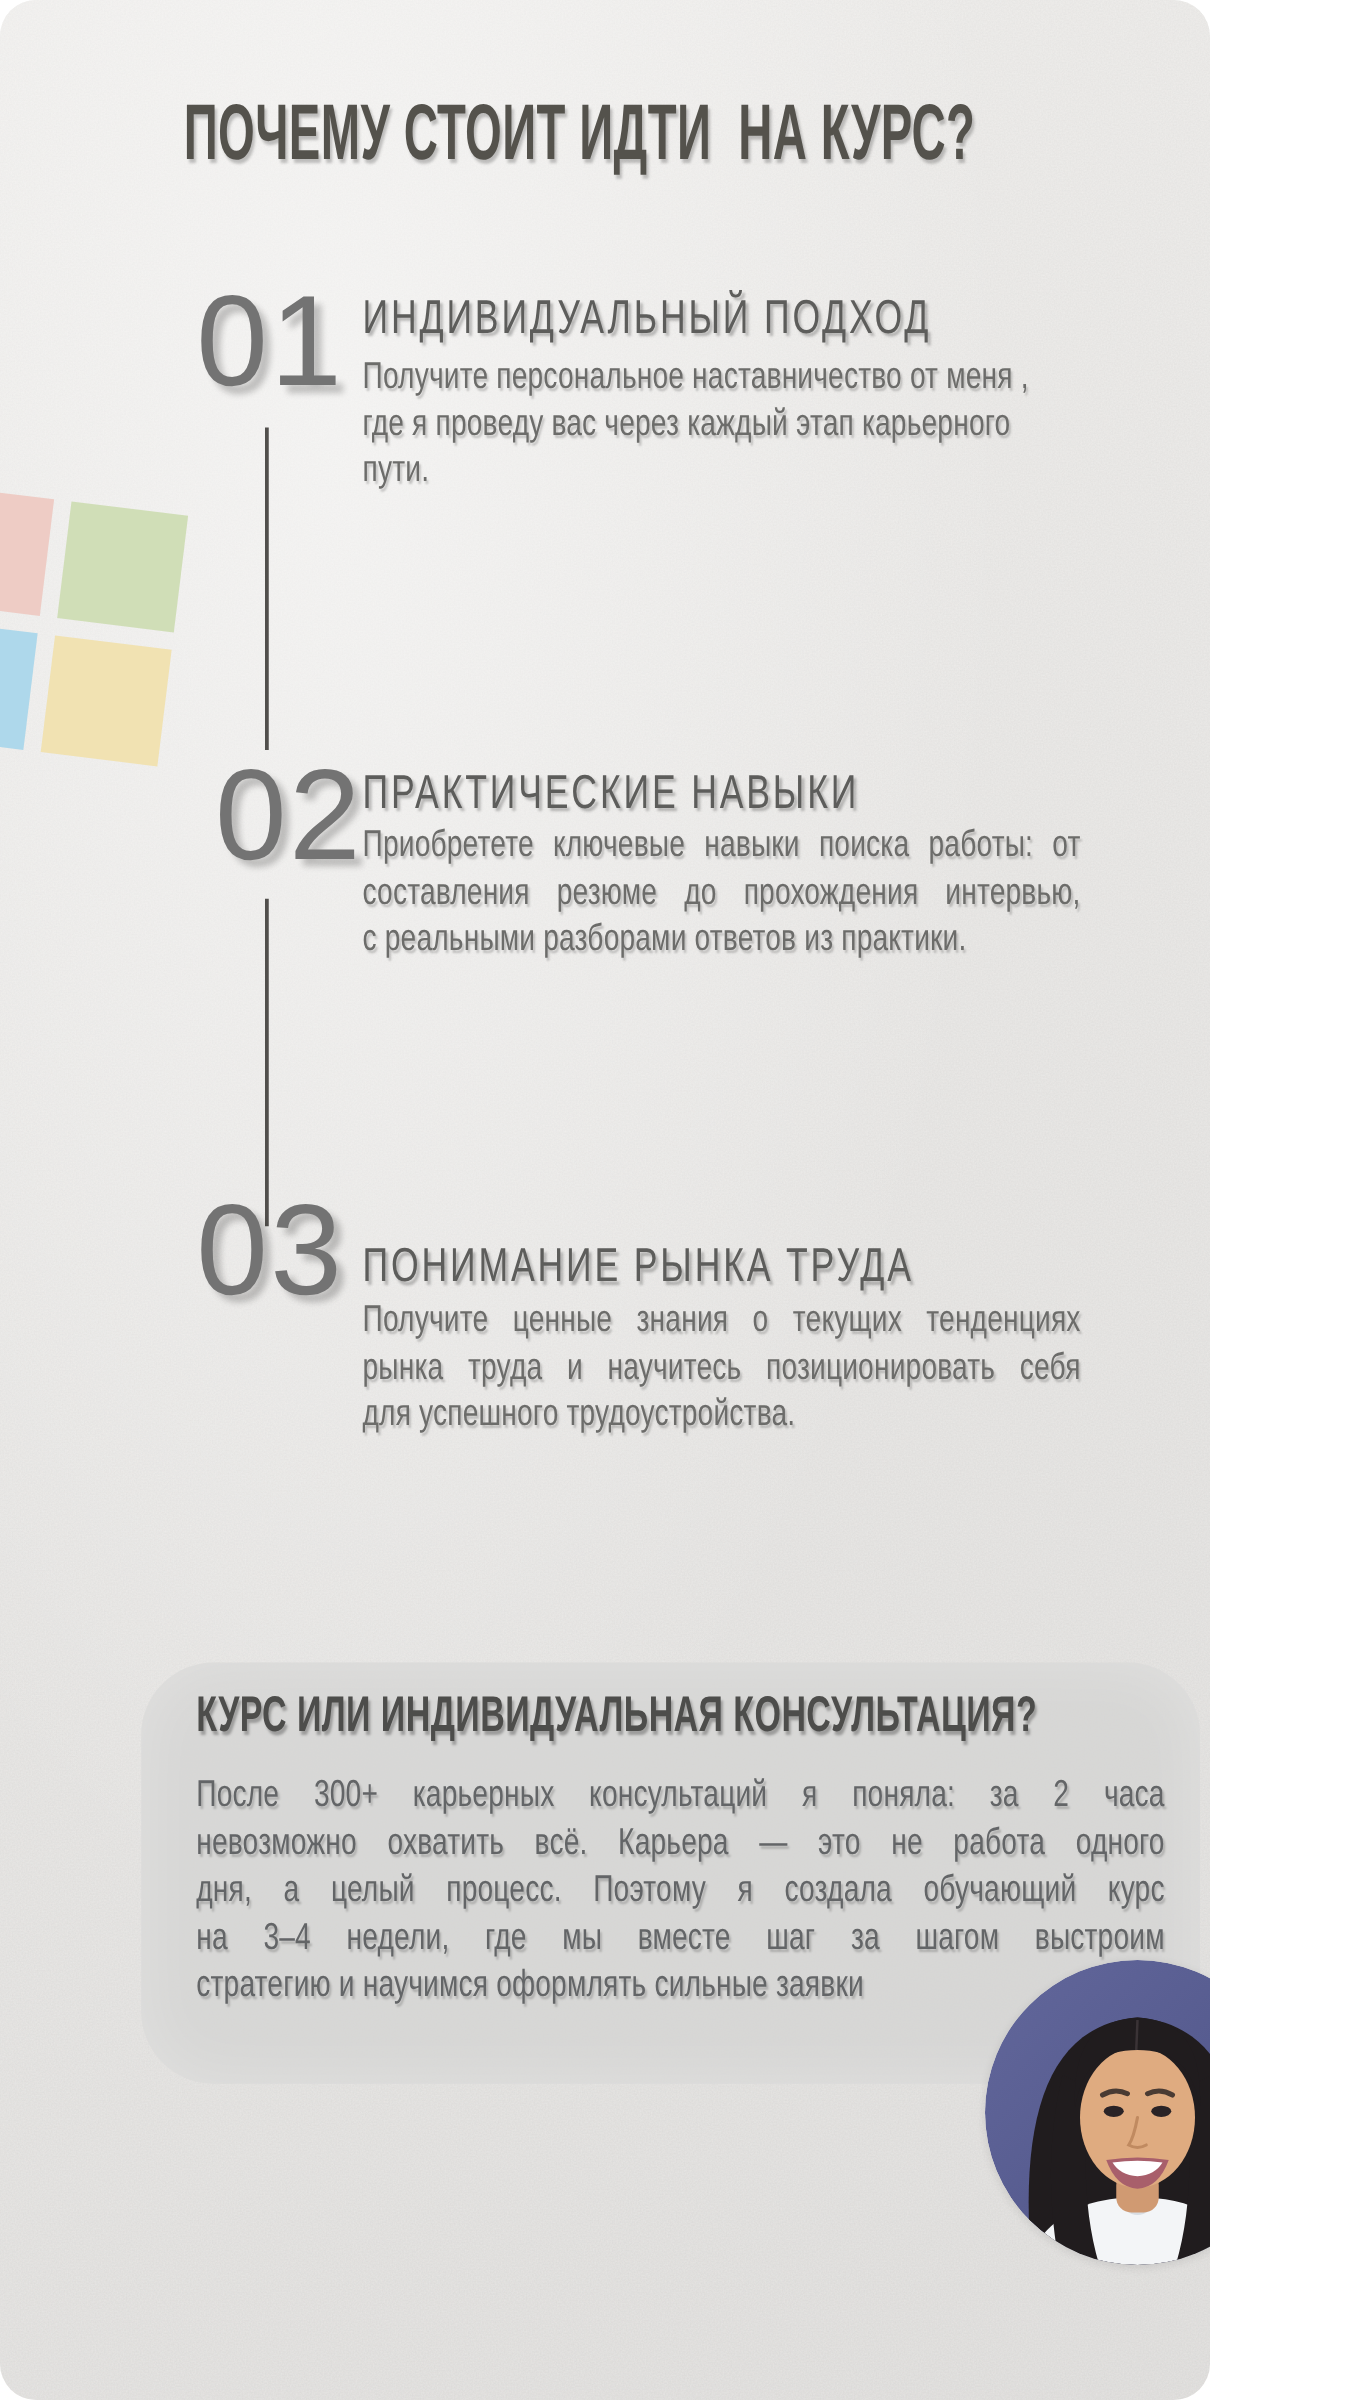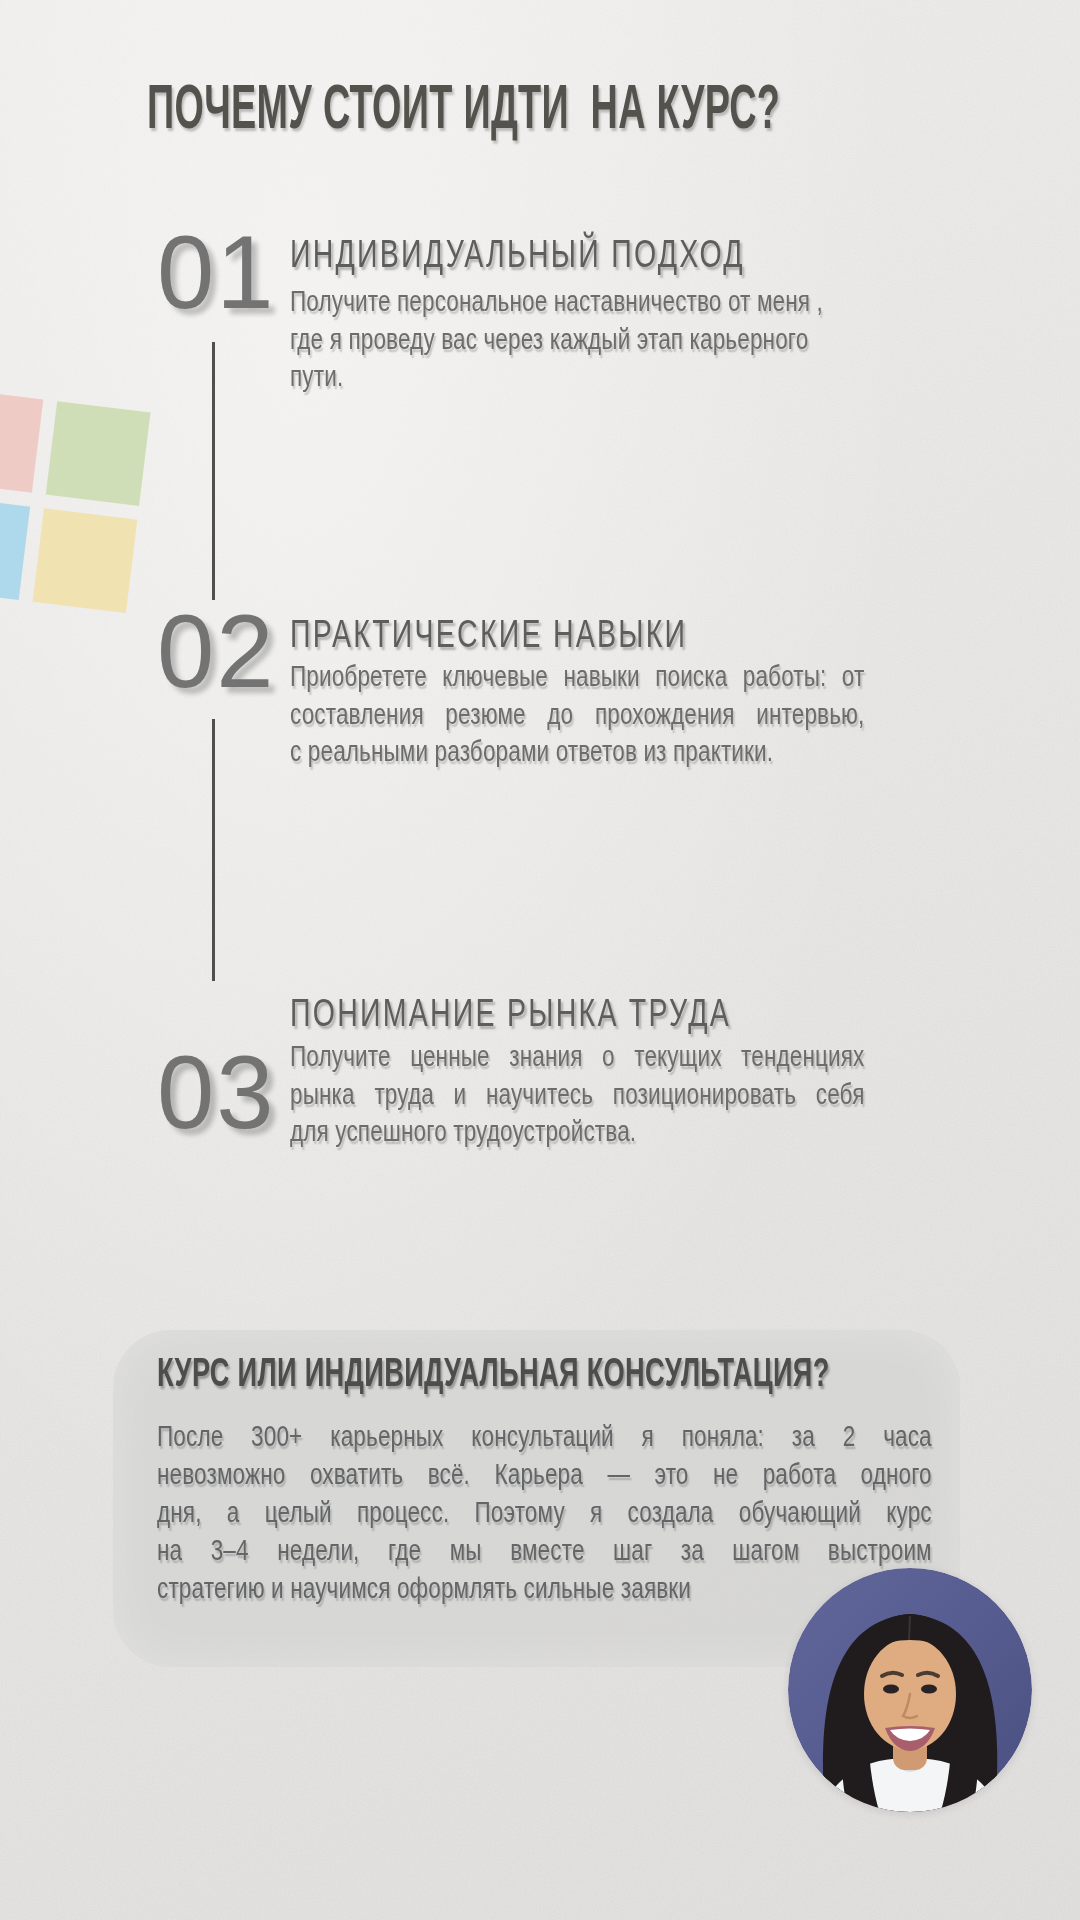--- a/index.html
+++ b/index.html
@@ -1,20 +1,20 @@
 <!DOCTYPE html>
 <html><head>
 <meta charset="utf-8">
 <style>
   html,body { margin:0; padding:0; }
   body { font-family:"Liberation Sans", sans-serif; }
 
   .poster {
-    position:relative; width:1080px; height:1920px;
-    background:#eceae7; overflow:hidden;
+    position:relative; width:968px; height:1920px;
+    background:#eceae7; overflow:hidden;border-radius:29px;
   }
   .texture { position:absolute; left:0; top:0; z-index:0; }
   .vignette {
     position:absolute; inset:0; z-index:1; pointer-events:none;
     background:
       radial-gradient(ellipse at 28% 18%, rgba(255,255,255,0.45), rgba(255,255,255,0) 55%),
       linear-gradient(155deg, rgba(255,255,255,0.28), rgba(186,188,192,0.16));
   }
   .content { position:absolute; inset:0; z-index:2; }
 
@@ -25,21 +25,21 @@
     transform:scaleX(0.60); transform-origin:0 0;
     text-shadow:3px 3px 3px rgba(0,0,0,0.22);
   }
 
   .num {
     position:absolute; left:157px;
     font-size:103px; line-height:1; font-weight:400; letter-spacing:2px;
     color:#737373; white-space:nowrap;
     text-shadow:6px 6px 5px rgba(0,0,0,0.22);
   }
-  .num-1 { top:221px; } .num-2 { top:600px; } .num-3 { top:1041px; }
+  .num-1 { top:221px; } .num-2 { top:600px;margin-left:15px; } .num-3 { top:948px; }
 
   .heading {
     position:absolute; left:290px;
     font-size:38px; line-height:1; font-weight:400; letter-spacing:3px;
     color:#5d5d5b; white-space:nowrap;
     transform:scaleX(0.75); transform-origin:0 0;
     text-shadow:3px 3px 2.5px rgba(0,0,0,0.25);
   }
   .heading-1 { top:235px; } .heading-2 { top:615px; } .heading-3 { top:994px; }
 

